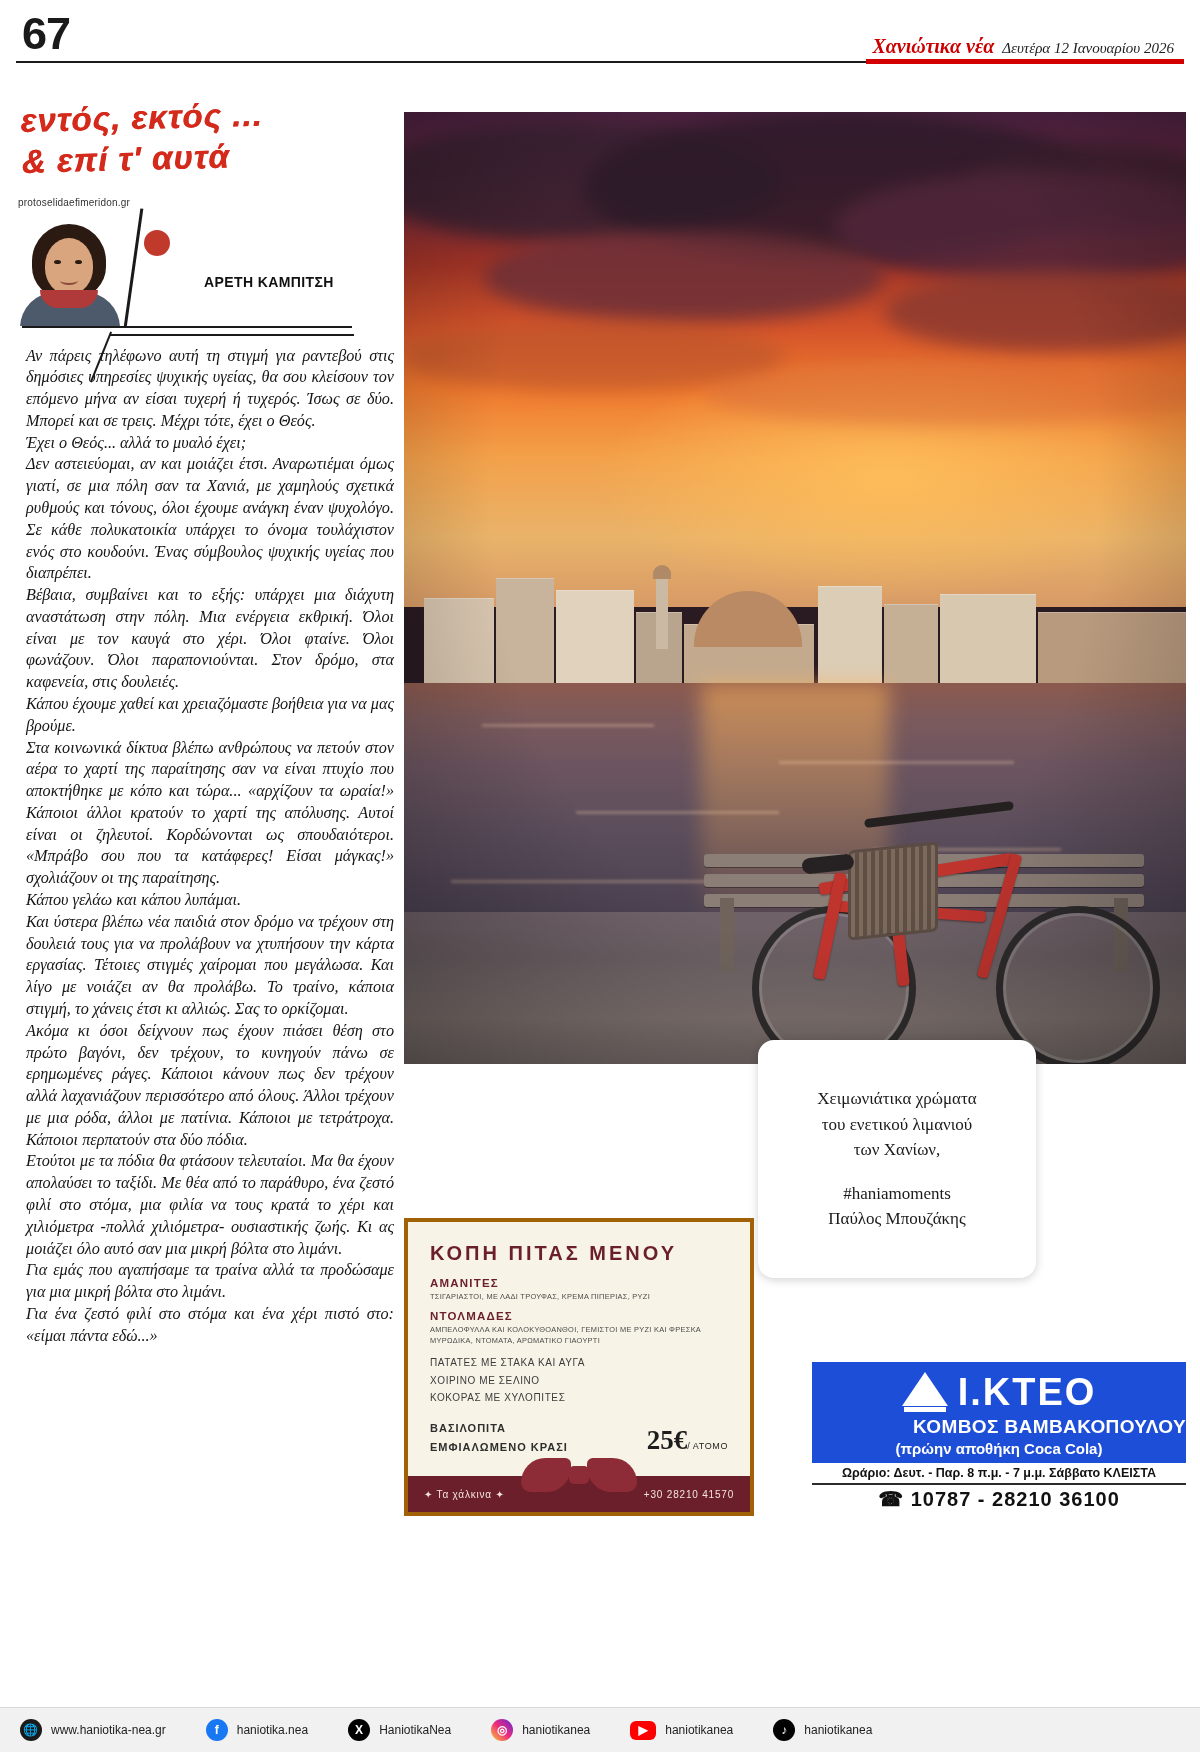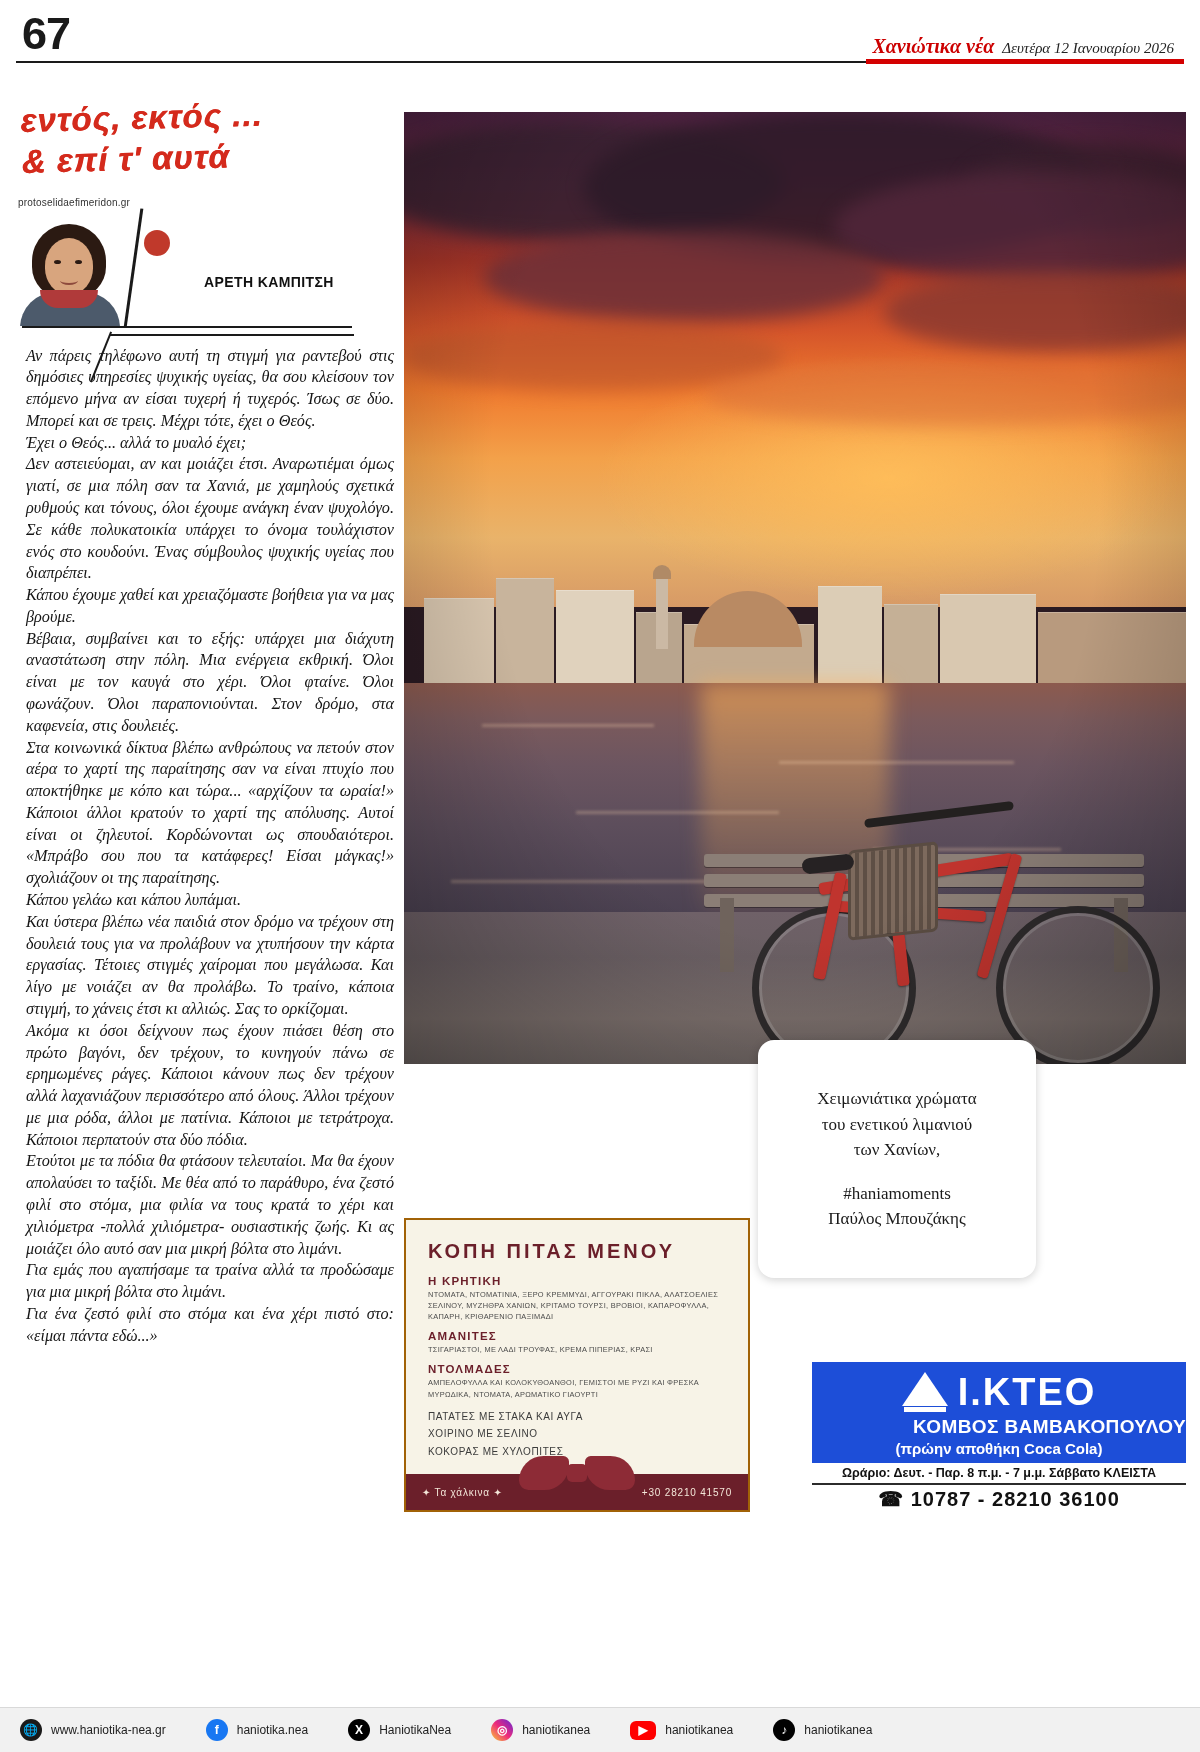--- a/index.html
+++ b/index.html
@@ -438,21 +438,21 @@
   .caption-card .hash { margin-top: 18px; }
 
   
   .menu-ad {
     position: absolute;
     left: 404px;
     top: 1218px;
     width: 342px;
     height: 290px;
     background: #f7f3e7;
-    border: 2px solid #a16207;
+    border: 4px solid #a16207;
     font-family: "Liberation Sans", sans-serif;
     color: #3b3b3b;
     overflow: hidden;
   }
   .menu-ad .title {
     margin: 20px 22px 12px 22px;
     font-weight: bold;
     font-size: 20px;
     letter-spacing: 3px;
     color: #6b1f2a;
@@ -694,22 +694,22 @@
     <div class="byline-underline-1"></div>
     <div class="byline-underline-2"></div>
     <div class="diag-slash"></div>
   </div>
 
 
   <div class="article-body">
     <p>Αν πάρεις τηλέφωνο αυτή τη στιγμή για ραντεβού στις δημόσιες υπηρεσίες ψυχικής υγείας, θα σου κλείσουν τον επόμενο μήνα αν είσαι τυχερή ή τυχερός. Ίσως σε δύο. Μπορεί και σε τρεις. Μέχρι τότε, έχει ο Θεός.</p>
     <p>Έχει ο Θεός... αλλά το μυαλό έχει;</p>
     <p>Δεν αστειεύομαι, αν και μοιάζει έτσι. Αναρωτιέμαι όμως γιατί, σε μια πόλη σαν τα Χανιά, με χαμηλούς σχετικά ρυθμούς και τόνους, όλοι έχουμε ανάγκη έναν ψυχολόγο. Σε κάθε πολυκατοικία υπάρχει το όνομα τουλάχιστον ενός στο κουδούνι. Ένας σύμβουλος ψυχικής υγείας που διαπρέπει.</p>
+    <p>Βέβαια, συμβαίνει και το εξής: υπάρχει μια διάχυτη αναστάτωση στην πόλη. Μια ενέργεια εκθρική. Όλοι είναι με τον καυγά στο χέρι. Όλοι φταίνε. Όλοι φωνάζουν. Όλοι παραπονιούνται. Στον δρόμο, στα καφενεία, στις δουλειές.</p>
     <p>Κάπου έχουμε χαθεί και χρειαζόμαστε βοήθεια για να μας βρούμε.</p>
-    <p>Βέβαια, συμβαίνει και το εξής: υπάρχει μια διάχυτη αναστάτωση στην πόλη. Μια ενέργεια εκθρική. Όλοι είναι με τον καυγά στο χέρι. Όλοι φταίνε. Όλοι φωνάζουν. Όλοι παραπονιούνται. Στον δρόμο, στα καφενεία, στις δουλειές.</p>
     <p>Στα κοινωνικά δίκτυα βλέπω ανθρώπους να πετούν στον αέρα το χαρτί της παραίτησης σαν να είναι πτυχίο που αποκτήθηκε με κόπο και τώρα... «αρχίζουν τα ωραία!» Κάποιοι άλλοι κρατούν το χαρτί της απόλυσης. Αυτοί είναι οι ζηλευτοί. Κορδώνονται ως σπουδαιότεροι. «Μπράβο σου που τα κατάφερες! Είσαι μάγκας!» σχολιάζουν οι της παραίτησης.</p>
     <p>Κάπου γελάω και κάπου λυπάμαι.</p>
     <p>Και ύστερα βλέπω νέα παιδιά στον δρόμο να τρέχουν στη δουλειά τους για να προλάβουν να χτυπήσουν την κάρτα εργασίας. Τέτοιες στιγμές χαίρομαι που μεγάλωσα. Και λίγο με νοιάζει αν θα προλάβω. Το τραίνο, κάποια στιγμή, το χάνεις έτσι κι αλλιώς. Σας το ορκίζομαι.</p>
     <p>Ακόμα κι όσοι δείχνουν πως έχουν πιάσει θέση στο πρώτο βαγόνι, δεν τρέχουν, το κυνηγούν πάνω σε ερημωμένες ράγες. Κάποιοι κάνουν πως δεν τρέχουν αλλά λαχανιάζουν περισσότερο από όλους. Άλλοι τρέχουν με μια ρόδα, άλλοι με πατίνια. Κάποιοι με τετράτροχα. Κάποιοι περπατούν στα δύο πόδια.</p>
     <p>Ετούτοι με τα πόδια θα φτάσουν τελευταίοι. Μα θα έχουν απολαύσει το ταξίδι. Με θέα από το παράθυρο, ένα ζεστό φιλί στο στόμα, μια φιλία να τους κρατά το χέρι και χιλιόμετρα -πολλά χιλιόμετρα- ουσιαστικής ζωής. Κι ας μοιάζει όλο αυτό σαν μια μικρή βόλτα στο λιμάνι.</p>
     <p>Για εμάς που αγαπήσαμε τα τραίνα αλλά τα προδώσαμε για μια μικρή βόλτα στο λιμάνι.</p>
     <p>Για ένα ζεστό φιλί στο στόμα και ένα χέρι πιστό στο: «είμαι πάντα εδώ...»</p>
   </div>
 </div>
 
@@ -779,26 +779,22 @@
   <div>του ενετικού λιμανιού</div>
   <div>των Χανίων,</div>
   <div class="hash">#haniamoments</div>
   <div>Παύλος Μπουζάκης</div>
 </div>
 
 <div class="menu-ad">
   <div class="title">ΚΟΠΗ ΠΙΤΑΣ ΜΕΝΟΥ</div>
 
   <div class="item">
-    <div class="h">Η ΚΡΗΤΙΚΗ</div>
-    <div class="d">ΝΤΟΜΑΤΑ, ΝΤΟΜΑΤΙΝΙΑ, ΞΕΡΟ ΚΡΕΜΜΥΔΙ, ΑΓΓΟΥΡΑΚΙ ΠΙΚΛΑ, ΑΛΑΤΣΟΕΛΙΕΣ ΣΕΛΙΝΟΥ, ΜΥΖΗΘΡΑ ΧΑΝΙΩΝ, ΚΡΙΤΑΜΟ ΤΟΥΡΣΙ, ΒΡΟΒΙΟΙ, ΚΑΠΑΡΟΦΥΛΛΑ, ΚΑΠΑΡΗ, ΚΡΙΘΑΡΕΝΙΟ ΠΑΞΙΜΑΔΙ</div>
-  </div>
-  <div class="item">
     <div class="h">ΑΜΑΝΙΤΕΣ</div>
-    <div class="d">ΤΣΙΓΑΡΙΑΣΤΟΙ, ΜΕ ΛΑΔΙ ΤΡΟΥΦΑΣ, ΚΡΕΜΑ ΠΙΠΕΡΙΑΣ, ΚΡΑΣΙ</div>
+    <div class="d">ΤΣΙΓΑΡΙΑΣΤΟΙ, ΜΕ ΛΑΔΙ ΤΡΟΥΦΑΣ, ΚΡΕΜΑ ΠΙΠΕΡΙΑΣ, ΡΥΖΙ</div>
   </div>
   <div class="item">
     <div class="h">ΝΤΟΛΜΑΔΕΣ</div>
     <div class="d">ΑΜΠΕΛΟΦΥΛΛΑ ΚΑΙ ΚΟΛΟΚΥΘΟΑΝΘΟΙ, ΓΕΜΙΣΤΟΙ ΜΕ ΡΥΖΙ ΚΑΙ ΦΡΕΣΚΑ ΜΥΡΩΔΙΚΑ, ΝΤΟΜΑΤΑ, ΑΡΩΜΑΤΙΚΟ ΓΙΑΟΥΡΤΙ</div>
   </div>
 
   <div class="plain">
     <div>ΠΑΤΑΤΕΣ ΜΕ ΣΤΑΚΑ ΚΑΙ ΑΥΓΑ</div>
     <div>ΧΟΙΡΙΝΟ ΜΕ ΣΕΛΙΝΟ</div>
     <div>ΚΟΚΟΡΑΣ ΜΕ ΧΥΛΟΠΙΤΕΣ</div>

